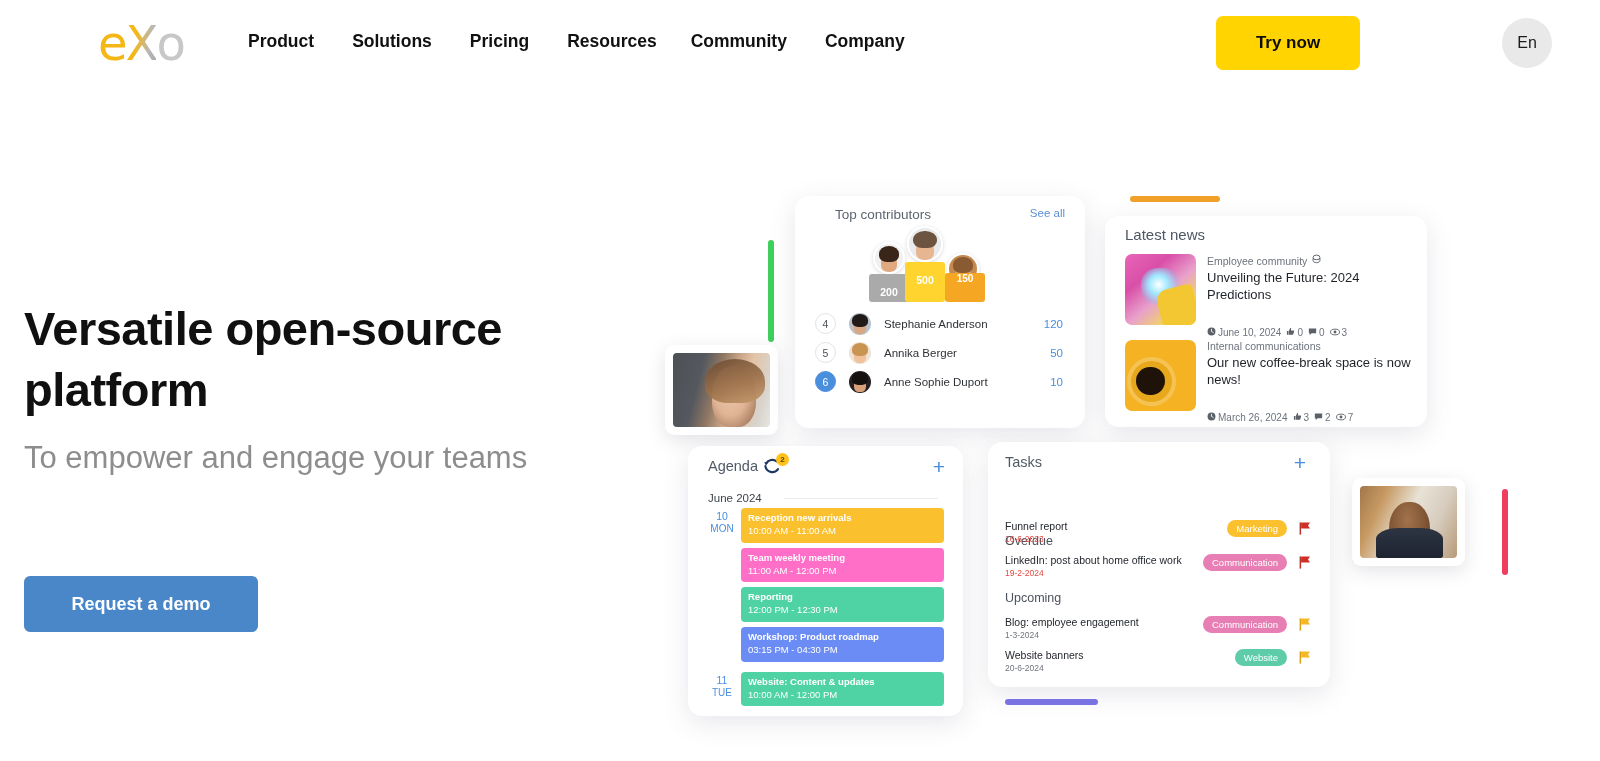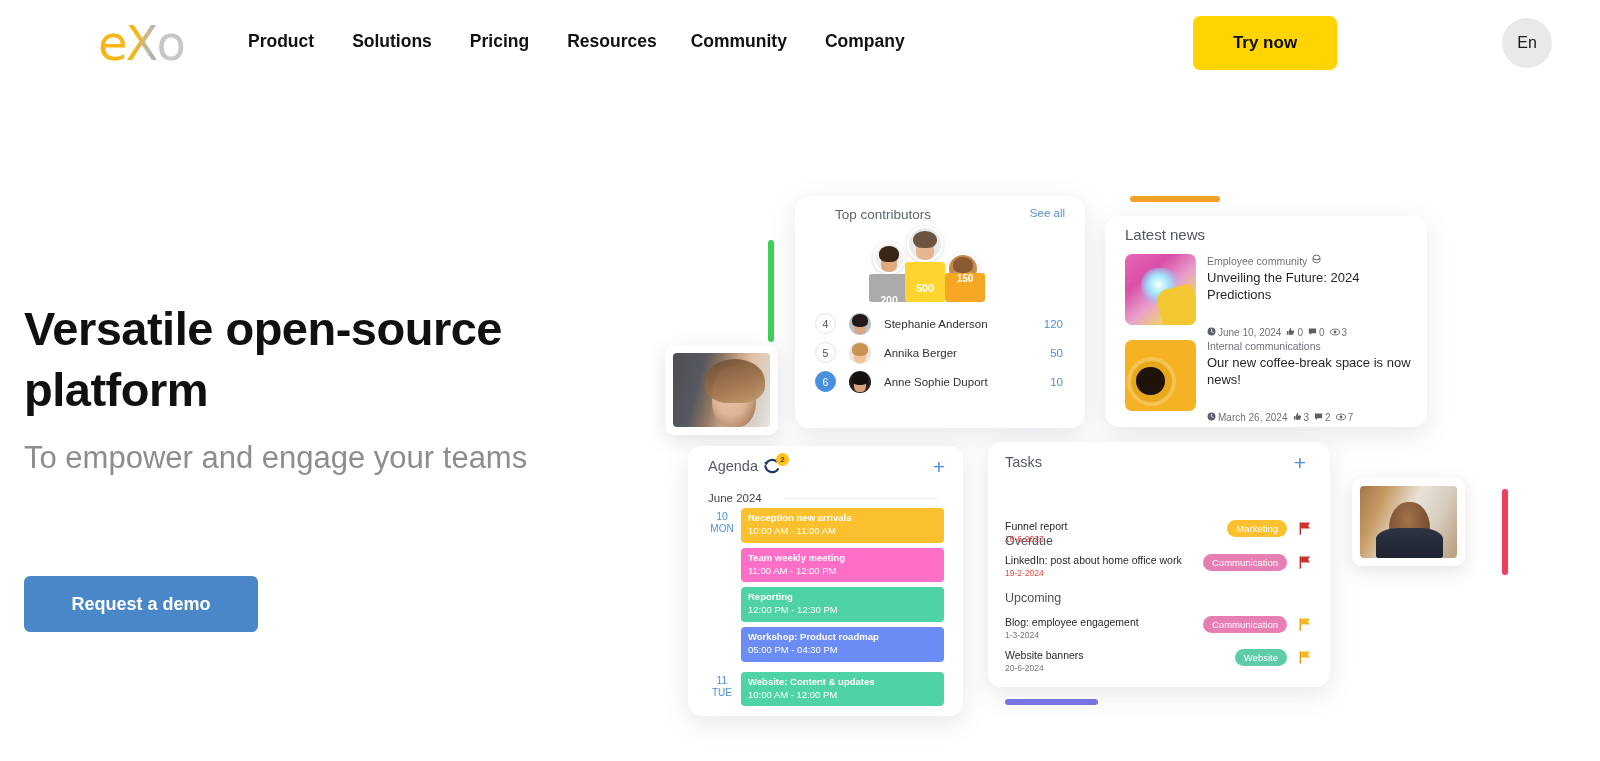--- a/index.html
+++ b/index.html
@@ -35,21 +35,21 @@
     font-size: 17.5px; font-weight: 700; color: #111111;
     cursor: pointer; white-space: nowrap;
   }
   .nav-item.n0 { margin-right: 38px; }
   .nav-item.n1 { margin-right: 38px; }
   .nav-item.n2 { margin-right: 38px; }
   .nav-item.n3 { margin-right: 34px; }
   .nav-item.n4 { margin-right: 38px; }
 
   .btn-try {
-    position: absolute; right: 263px; top: 16px;
+    position: absolute; right: 240px; top: 16px;
     width: 144px; height: 54px;
     background: #FFD400; border: none; border-radius: 7px;
     font-size: 17px; font-weight: 700; color: #0d0d0d;
     cursor: pointer; font-family: "Liberation Sans", sans-serif;
   }
   .btn-demo {
     position: absolute; right: 125px; top: 16px;
     width: 102px; height: 54px;
     background: #ffffff; border: 1px solid #8ab0e8; border-radius: 7px;
     font-size: 17px; font-weight: 400; color: #3d7fd4;
@@ -138,21 +138,21 @@
     position: absolute; left: 40px; top: 11px;
     font-size: 13.5px; color: #5d6470;
   }
   .cc-seeall {
     position: absolute; right: 20px; top: 11px;
     font-size: 11.5px; color: #5b8fd4; cursor: pointer;
   }
   .podium { position: absolute; left: 74px; top: 32px; width: 150px; height: 74px; }
   .pod { position: absolute; bottom: 0; border-radius: 3px;
          display:flex; align-items:flex-start; justify-content:center;
-         color:#ffffff; font-size:10.5px; font-weight:700; padding-top:20px; }
+         color:#ffffff; font-size:10.5px; font-weight:700; padding-top:12px; }
   .pod-1 { left: 36px; width: 40px; height: 40px; background: #FFD42E; }
   .pod-2 { left: 0px;  width: 40px; height: 28px; background: #aaaaaa; }
   .pod-3 { left: 76px; width: 40px; height: 29px; background: #F5A623; font-size:10px; padding-top:0; }
   .pod-av {
     position: absolute; border-radius: 50%; overflow: hidden;
     border: 2px solid #ffffff; box-shadow: 0 1px 4px rgba(0,0,0,.16);
   }
   .av1 { left: 38px; top: -2px;  width: 36px; height: 36px; }
   .av2 { left: 4px;  top: 14px;  width: 32px; height: 32px; }
   .av3 { left: 78px; top: 25px;  width: 32px; height: 32px; }
@@ -493,21 +493,21 @@
       <div class="ev ev-pink">
         <div class="ev-title">Team weekly meeting</div>
         <div class="ev-time">11:00 AM  -  12:00 PM</div>
       </div>
       <div class="ev ev-teal">
         <div class="ev-title">Reporting</div>
         <div class="ev-time">12:00 PM  -  12:30 PM</div>
       </div>
       <div class="ev ev-blue">
         <div class="ev-title">Workshop: Product roadmap</div>
-        <div class="ev-time">05:00 PM  -  04:30 PM</div>
+        <div class="ev-time">03:15 PM  -  04:30 PM</div>
       </div>
     </div>
     <div class="ag-daygrp" style="margin-top:10px;">
       <div class="ag-daynum" style="top:2px;">11</div>
       <div class="ag-dayname" style="top:15px;">TUE</div>
       <div class="ev ev-teal">
         <div class="ev-title">Website: Content &amp; updates</div>
         <div class="ev-time">10:00 AM  -  12:00 PM</div>
       </div>
     </div>

